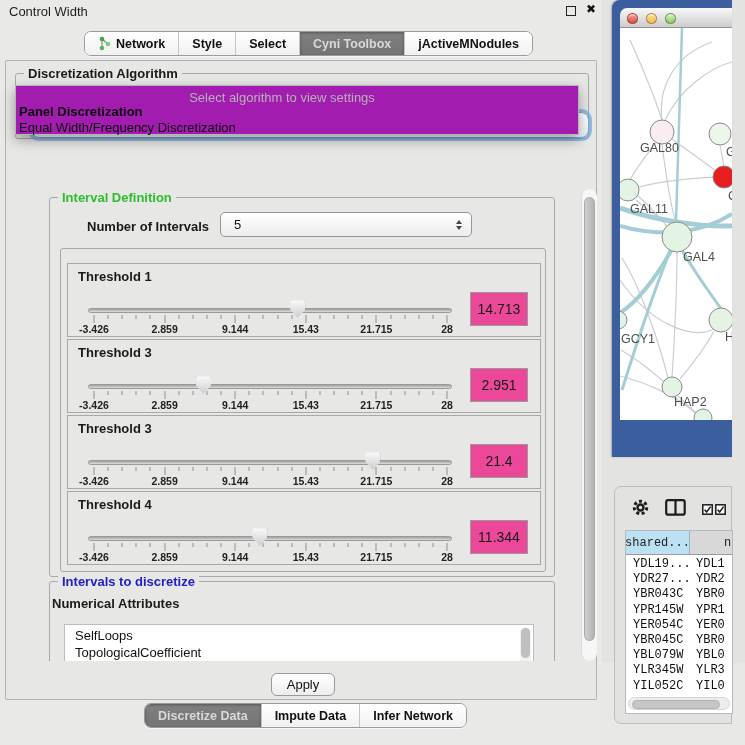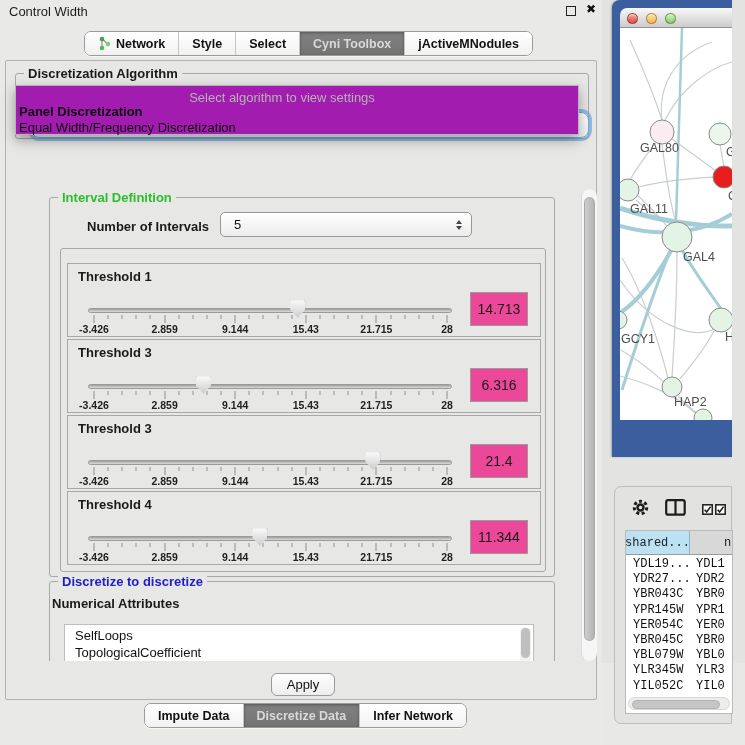--- a/index.html
+++ b/index.html
@@ -269,21 +269,21 @@
                 <div class="tick-labels">
                     <span class="tick-label" style="left: 0%;">-3.426</span>
                     <span class="tick-label" style="left: 20%;">2.859</span>
                     <span class="tick-label" style="left: 40%;">9.144</span>
                     <span class="tick-label" style="left: 60%;">15.43</span>
                     <span class="tick-label" style="left: 80%;">21.715</span>
                     <span class="tick-label" style="left: 100%;">28</span>
                   </div>
                 <div class="handle" style="left: 127.929px;"></div>
               </div>
-              <div class="t-value">6.316</div>
+              <div class="t-value">2.951</div>
             </div>
 
             <div class="thresh-row" style="top:166px">
               <div class="t-label">Threshold 3</div>
               <div class="slider">
                 <div class="track"></div>
                 <div class="ticks">
                     <div class="tick major" style="left: 0%;"></div>
                     <div class="tick" style="left: 4%;"></div>
                     <div class="tick" style="left: 8%;"></div>
@@ -365,46 +365,46 @@
                     <span class="tick-label" style="left: 100%;">28</span>
                   </div>
                 <div class="handle" style="left: 184.408px;"></div>
               </div>
               <div class="t-value">11.344</div>
             </div>
           </div>
         </div>
 
         <div class="group attrs-group">
-          <span class="group-label blue">Discretize to discretize</span>
+          <span class="group-label blue">Intervals to discretize</span>
           <span class="attr-title">Numerical Attributes</span>
           <div class="attr-list" id="attrList">
             <div class="attr-sb">
                 <div class="thumb"></div>
               </div>
           <div class="attr-item">SelfLoops</div>
               <div class="attr-item">TopologicalCoefficient</div>
               <div class="attr-item">BetweennessCentrality</div>
             </div>
         </div>
       </div>
 
       <div class="vscroll">
           <div class="thumb"></div>
         </div>
 
       <button class="apply-btn">Apply</button>
     </div>
 
     <div class="segbar bottom-tabs">
+      <div class="seg sel">
+          <span>Discretize Data</span>
+        </div>
       <div class="seg">
           <span>Impute Data</span>
-        </div>
-      <div class="seg sel">
-          <span>Discretize Data</span>
         </div>
       <div class="seg">
           <span>Infer Network</span>
         </div>
     </div>
   </section>
 
   <section class="desktop">
 
     <div class="net-frame" style="left:10px">

